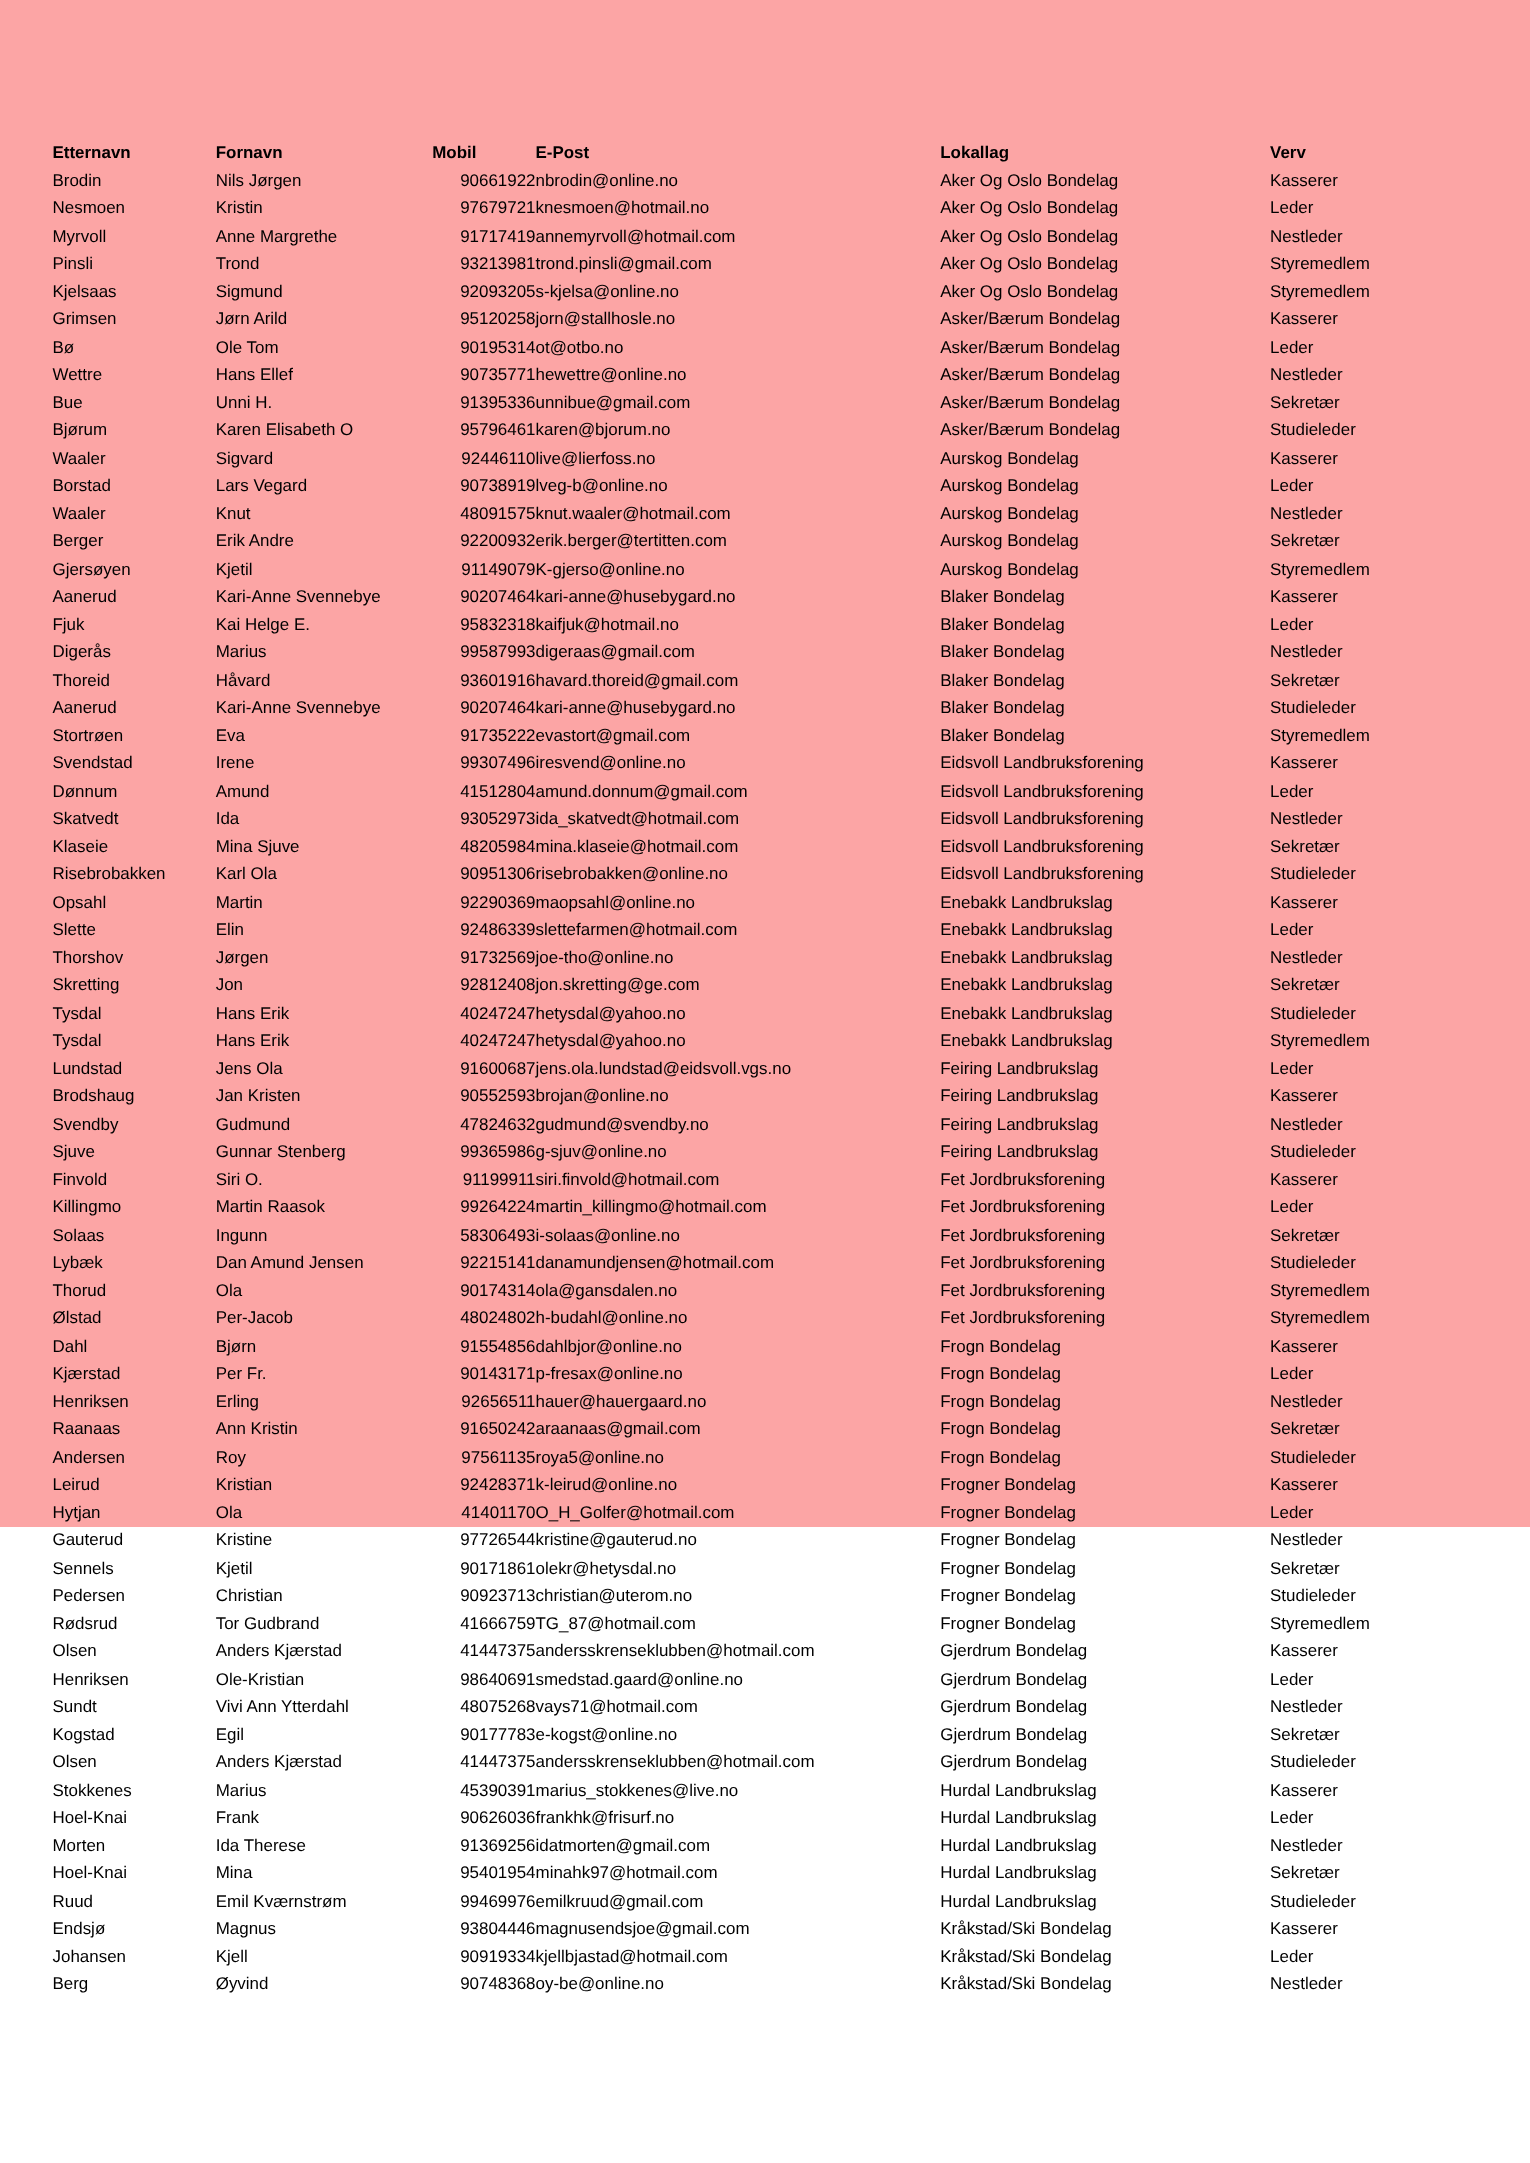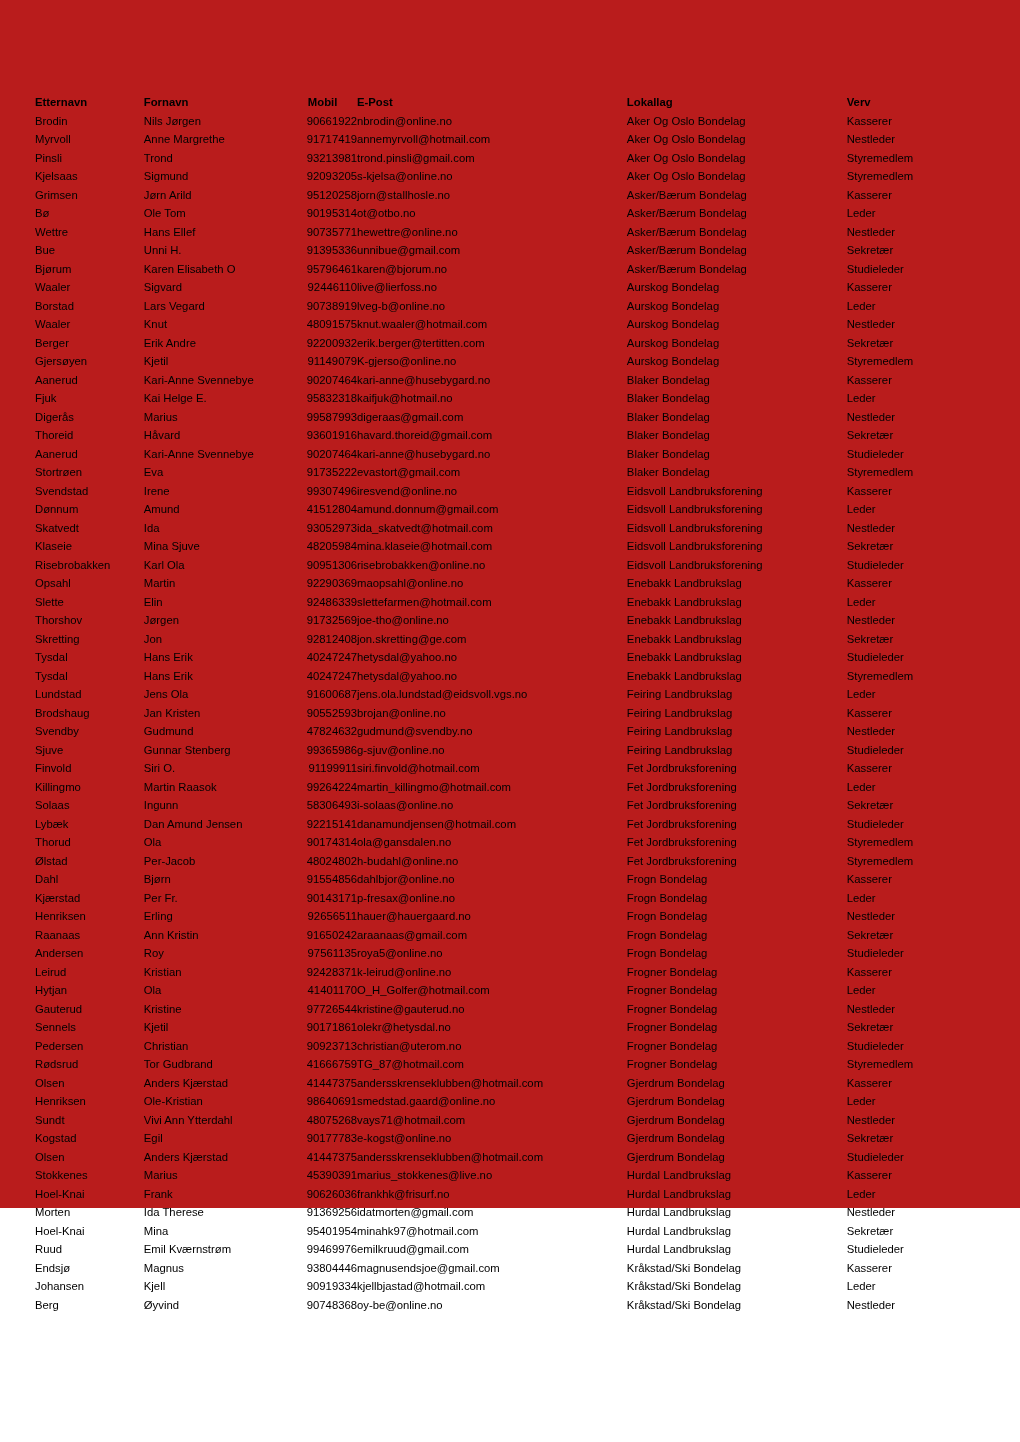--- a/index.html
+++ b/index.html
@@ -10,24 +10,24 @@
   body {
     width: 1020px;
     height: 1442px;
     font-family: "Liberation Sans", sans-serif;
     color: #000000;
     -webkit-font-smoothing: antialiased;
   }
   .page {
     position: relative;
     width: 1020px;
-    height: 1208px;
+    height: 1018px;
     box-sizing: border-box;
     padding: 93px 40px 0 35px;
-    background: #b91c1c;
+    background: #fca5a5;
   }
   table.roster {
     border-collapse: collapse;
     width: 945px;
     table-layout: fixed;
     font-size: 11.3px;
     line-height: 18.5px;
   }
   table.roster th,
   table.roster td {
@@ -51,21 +51,21 @@
   col.c-mobil     { width: 62px; }
   col.c-epost     { width: 243px; }
   col.c-lokallag  { width: 198px; }
   col.c-verv      { width: 120px; }
 
   td.cell-mobil {
     text-align: right;
     padding-right: 7px;
   }
   th.head-mobil {
-    text-align: center;
+    text-align: left;
   }
   td.cell-epost,
   th.head-epost {
     padding-left: 0;
   }
   td.cell-etternavn, th.head-etternavn { padding-right: 4px; }
   td.cell-fornavn, th.head-fornavn { padding-right: 4px; }
   td.cell-lokallag, th.head-lokallag { padding-right: 4px; }
 </style>
 </head>
@@ -94,20 +94,28 @@
     <tbody id="roster-body">
         <tr>
           <td class="cell-etternavn">Brodin</td>
           <td class="cell-fornavn">Nils Jørgen</td>
           <td class="cell-mobil">90661922</td>
           <td class="cell-epost">nbrodin@online.no</td>
           <td class="cell-lokallag">Aker Og Oslo Bondelag</td>
           <td class="cell-verv">Kasserer</td>
         </tr>
         <tr>
+          <td class="cell-etternavn">Nesmoen</td>
+          <td class="cell-fornavn">Kristin</td>
+          <td class="cell-mobil">97679721</td>
+          <td class="cell-epost">knesmoen@hotmail.no</td>
+          <td class="cell-lokallag">Aker Og Oslo Bondelag</td>
+          <td class="cell-verv">Leder</td>
+        </tr>
+        <tr>
           <td class="cell-etternavn">Myrvoll</td>
           <td class="cell-fornavn">Anne Margrethe</td>
           <td class="cell-mobil">91717419</td>
           <td class="cell-epost">annemyrvoll@hotmail.com</td>
           <td class="cell-lokallag">Aker Og Oslo Bondelag</td>
           <td class="cell-verv">Nestleder</td>
         </tr>
         <tr>
           <td class="cell-etternavn">Pinsli</td>
           <td class="cell-fornavn">Trond</td>

